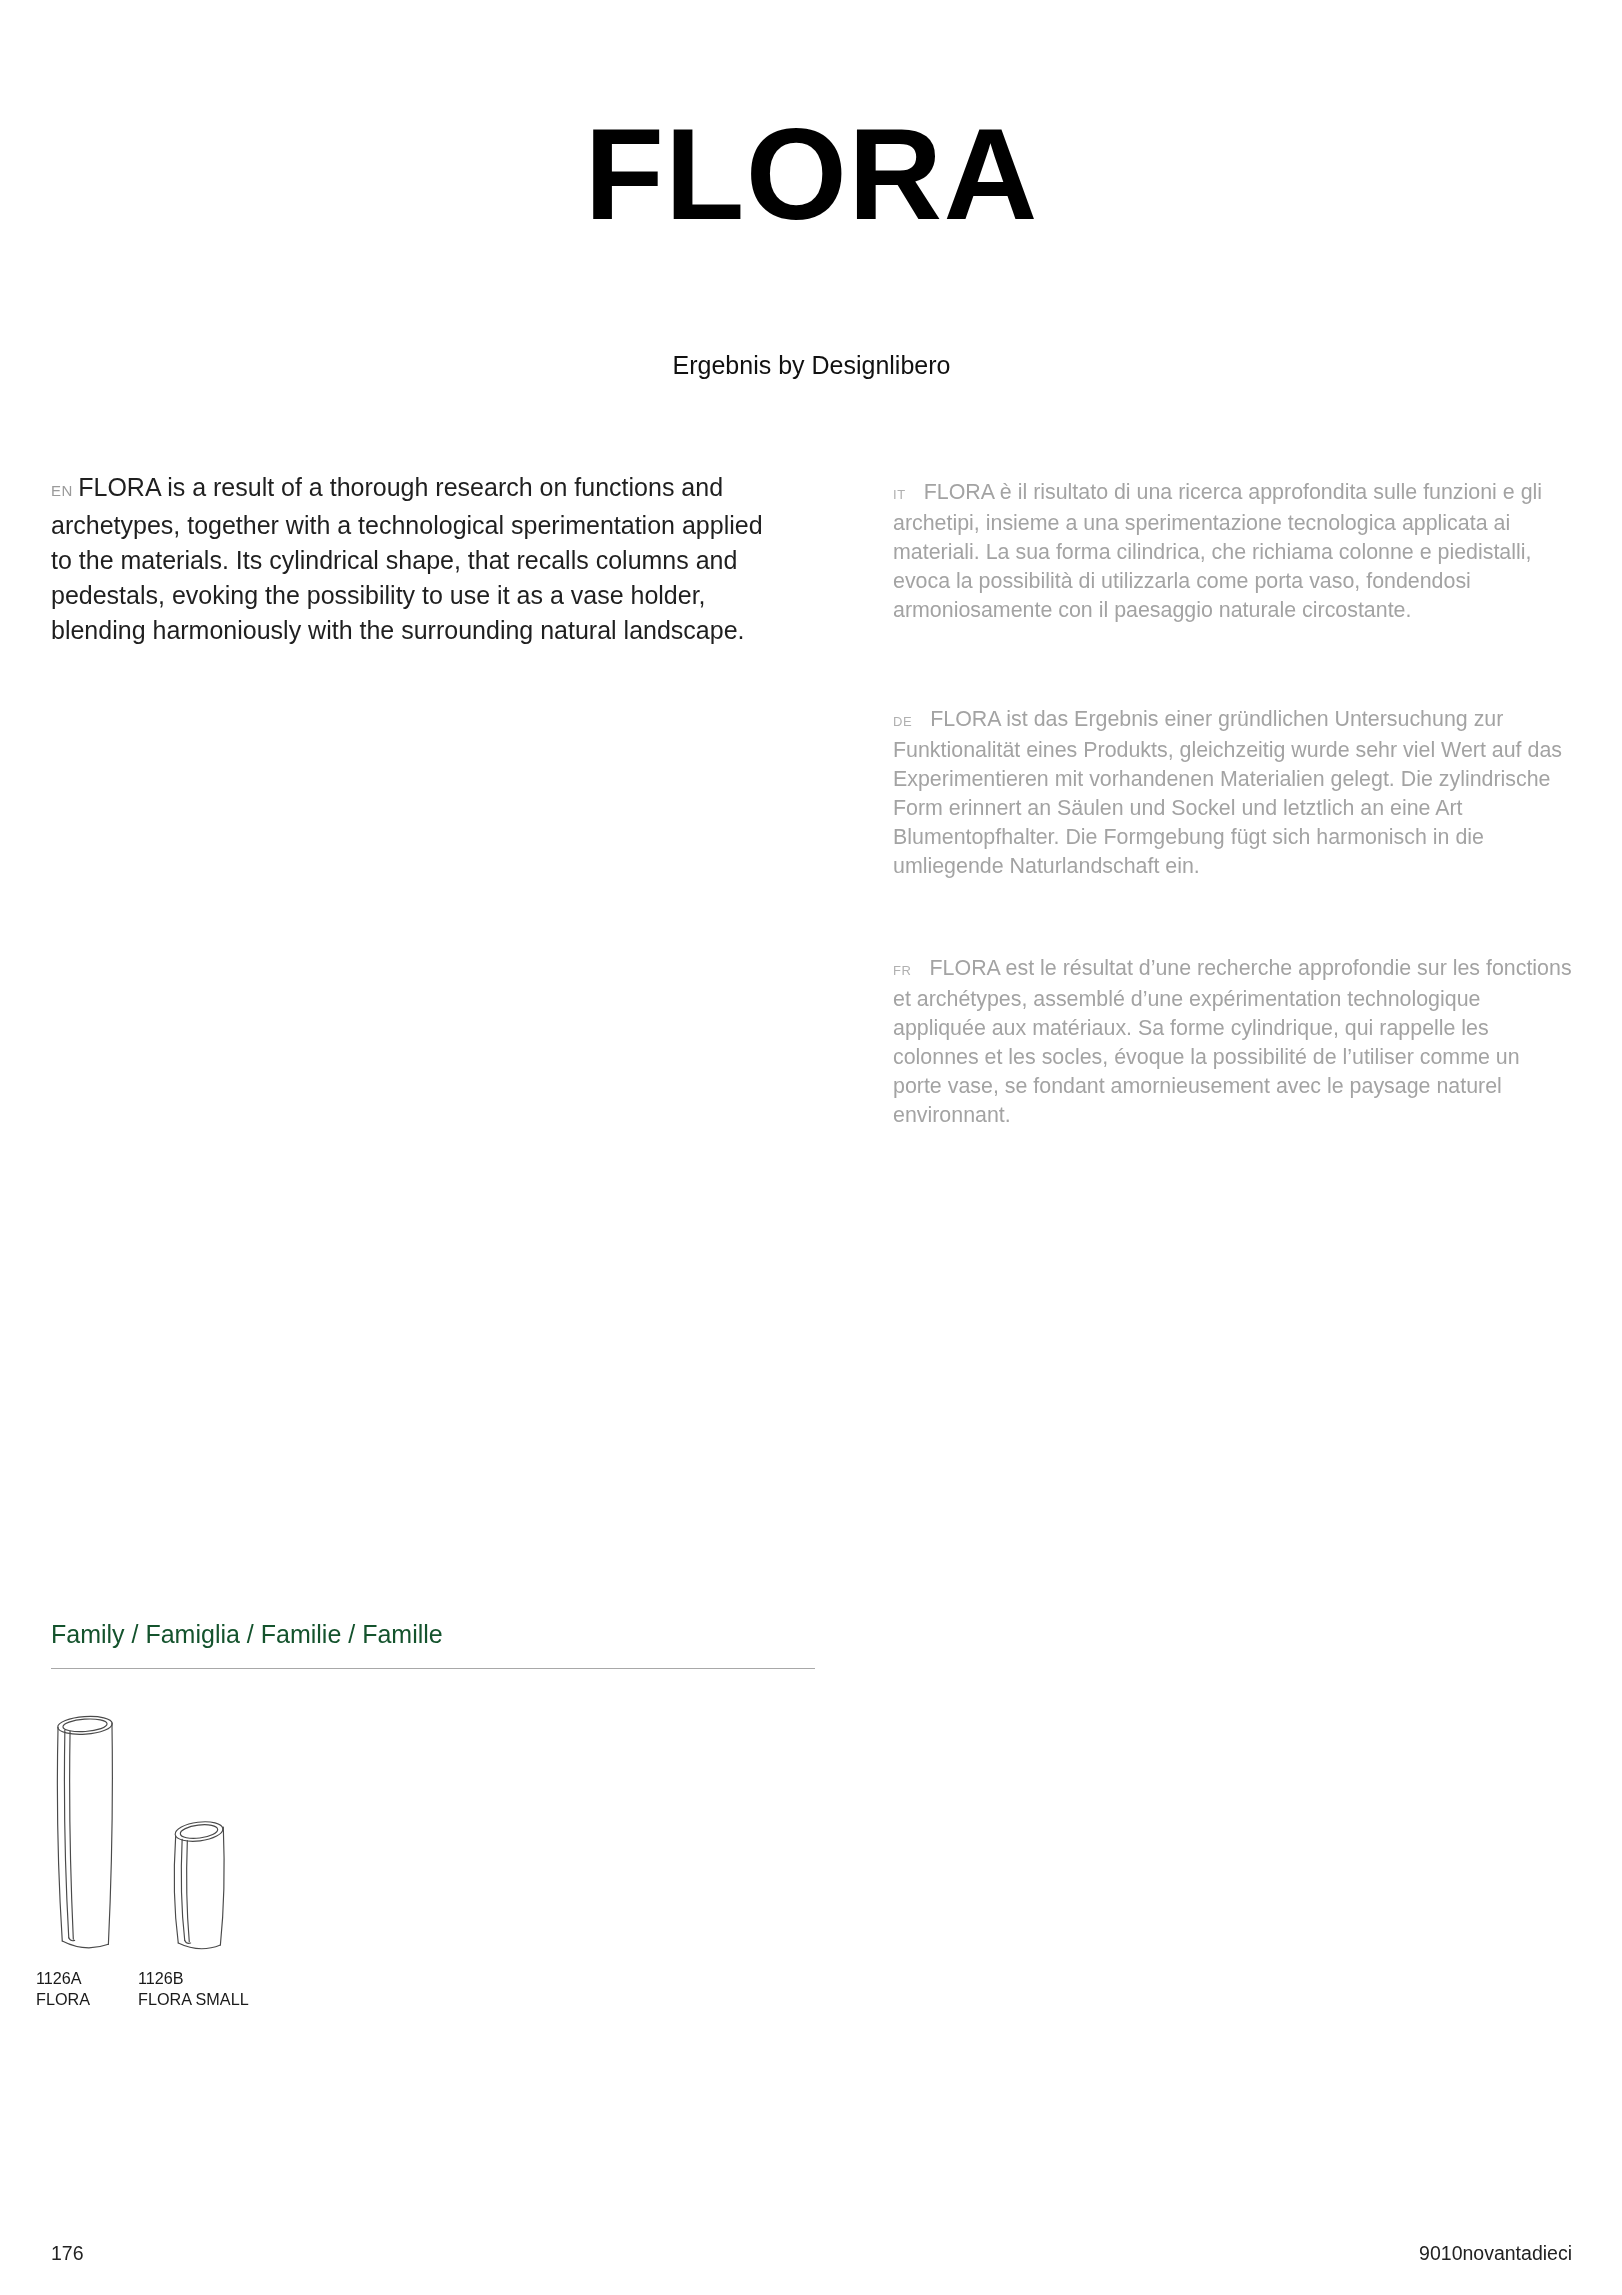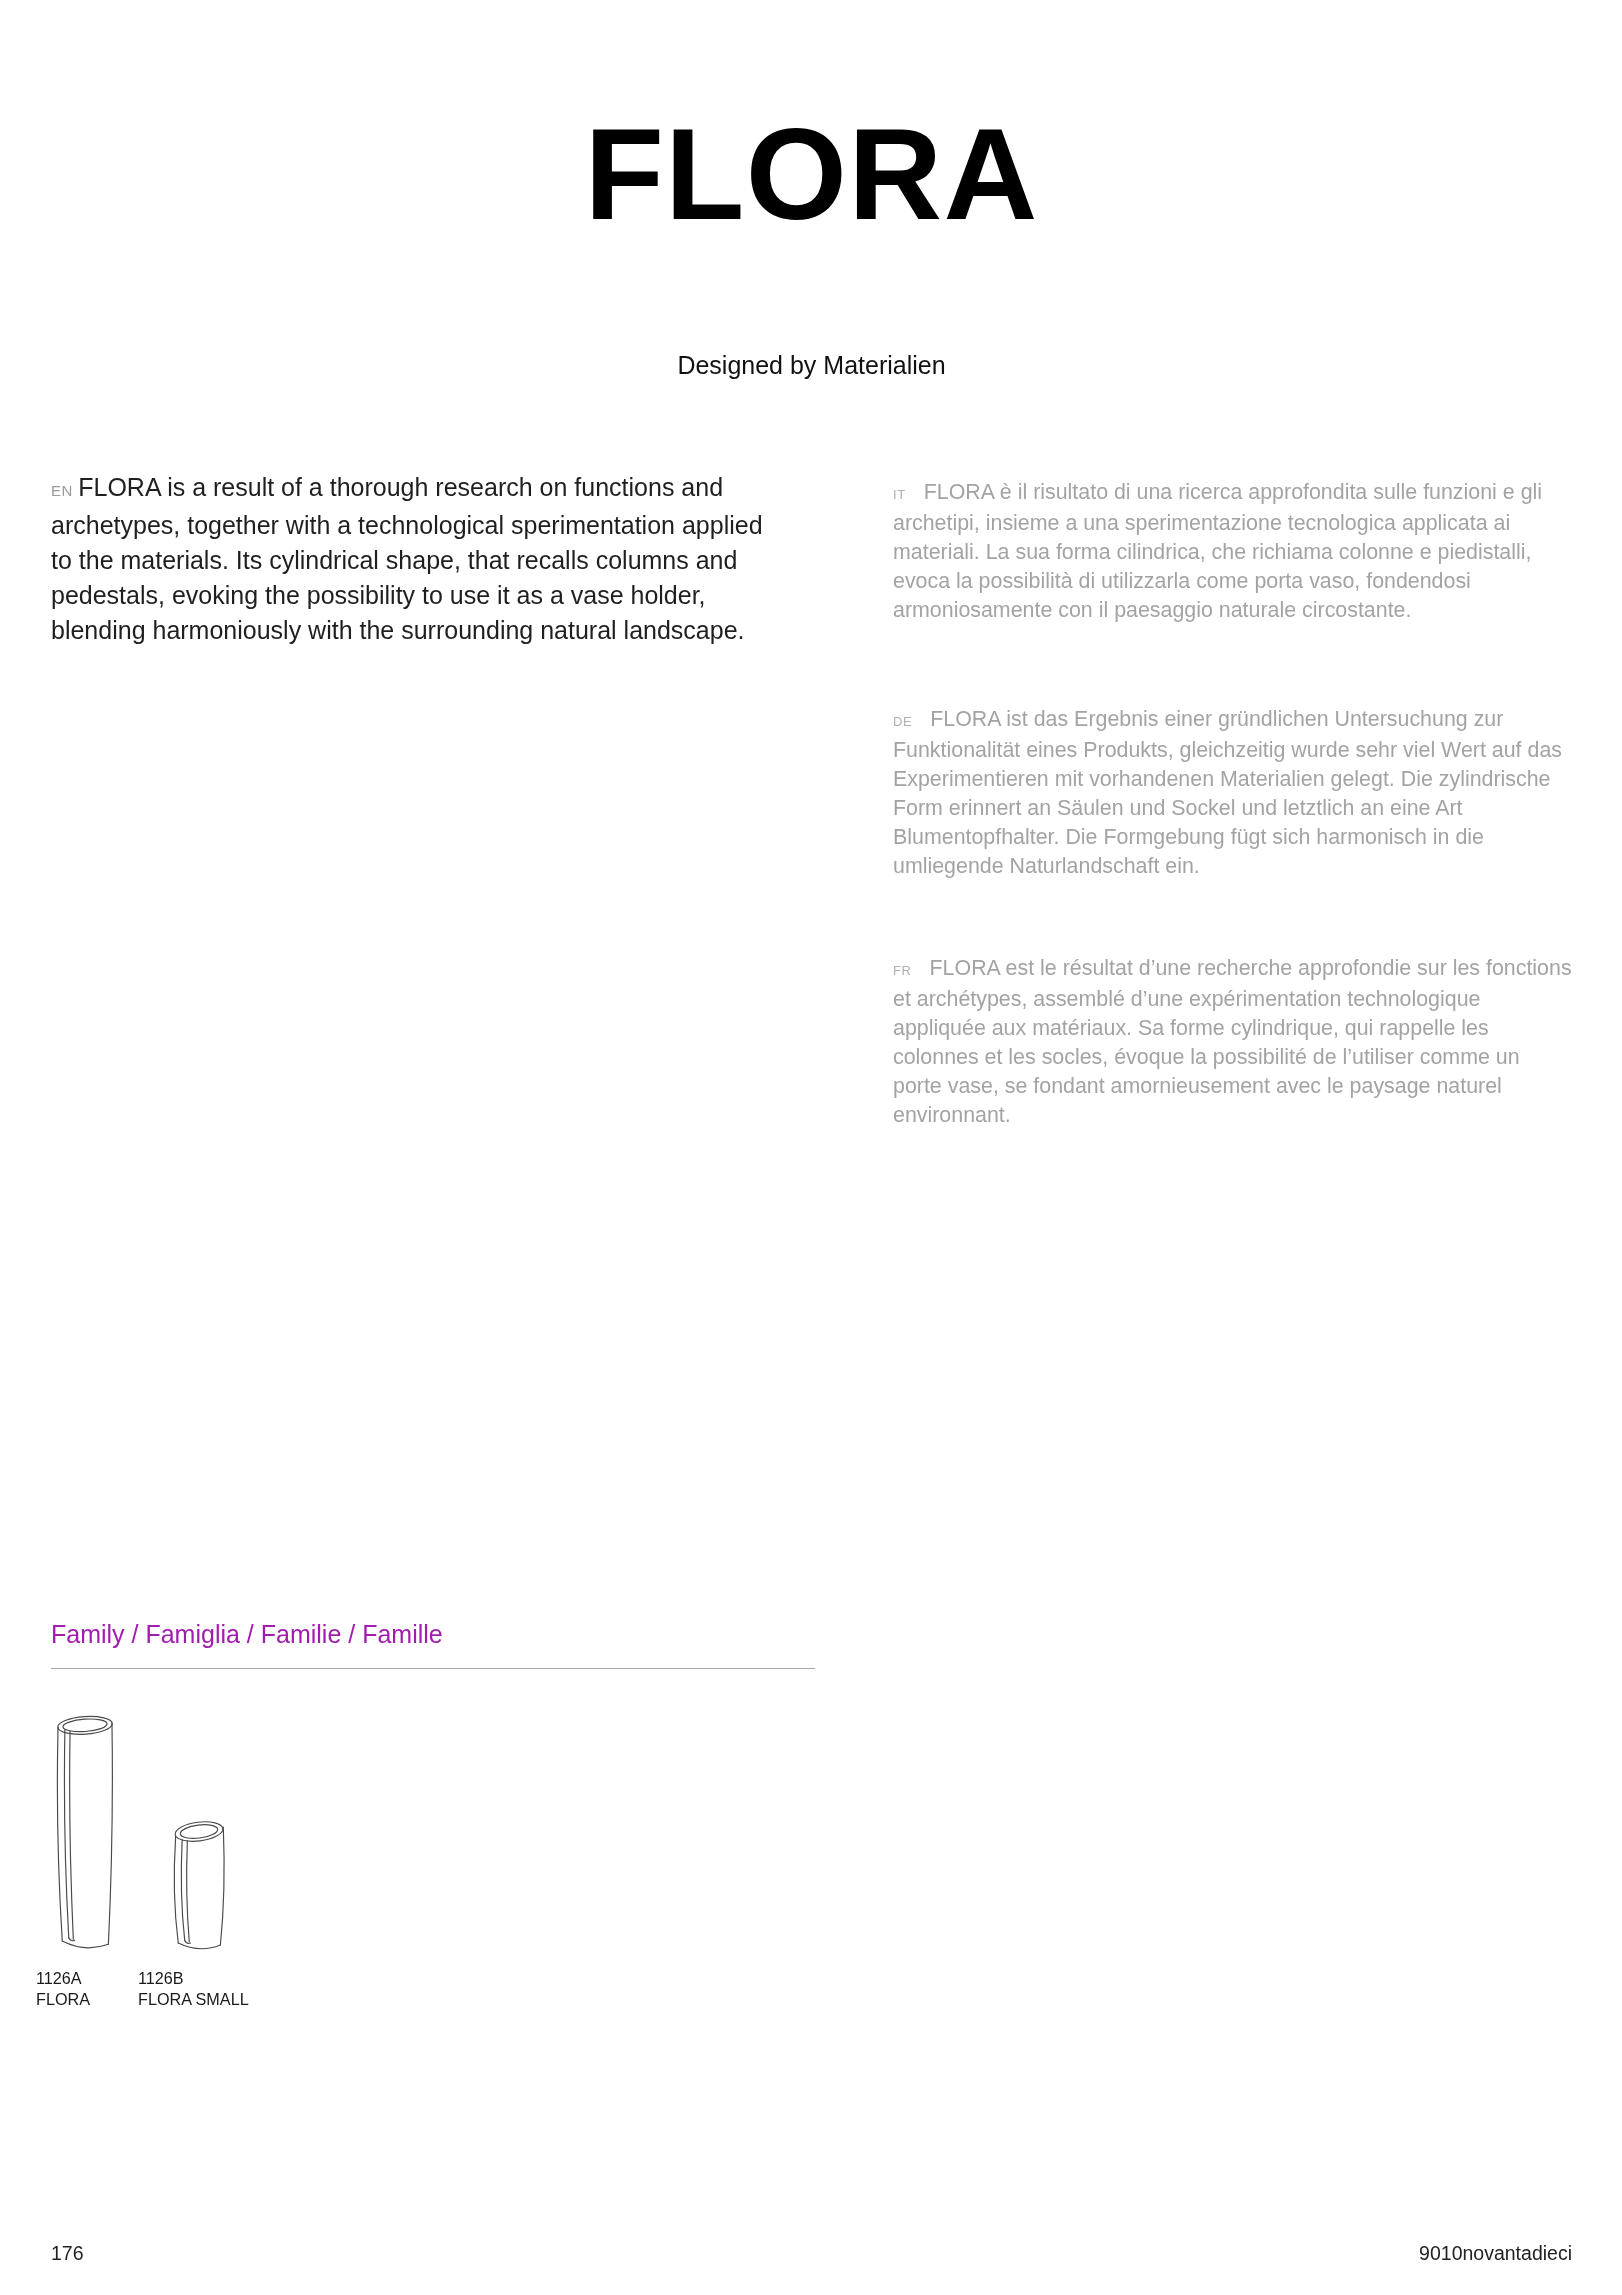--- a/index.html
+++ b/index.html
@@ -76,21 +76,21 @@
   }
   .para-it { top: 478px; }
   .para-de { top: 705px; }
   .para-fr { top: 954px; }
 
   .family-heading {
     position: absolute;
     left: 51px;
     top: 1620px;
     font-size: 25px;
-    color: #a21caf;
+    color: #14532d;
   }
   .family-rule {
     position: absolute;
     left: 51px;
     top: 1668px;
     width: 764px;
     height: 1.3px;
     background: #a8a8a8;
   }
 
@@ -134,21 +134,21 @@
   .footer-cat   { left: 0; width: 100%; text-align: center; }
   .footer-brand { right: 51px; text-align: right; }
 </style>
 </head>
 <body>
 
 <div class="page">
 
   <h1 class="title">FLORA</h1>
 
-  <div class="subtitle">Designed by Materialien</div>
+  <div class="subtitle">Ergebnis by Designlibero</div>
 
   <p class="para-en"><span class="lang-tag">EN</span><span>FLORA is a result of a thorough research on functions and archetypes, together with a technological sperimentation applied to the materials. Its cylindrical shape, that recalls columns and pedestals, evoking the possibility to use it as a vase holder, blending harmoniously with the surrounding natural landscape.</span></p>
 
   <p class="para-right para-it"><span class="lang-tag">IT</span><span>FLORA è il risultato di una ricerca approfondita sulle funzioni e gli archetipi, insieme a una sperimentazione tecnologica applicata ai materiali. La sua forma cilindrica, che richiama colonne e piedistalli, evoca la possibilità di utilizzarla come porta vaso, fondendosi armoniosamente con il paesaggio naturale circostante.</span></p>
 
   <p class="para-right para-de"><span class="lang-tag">DE</span><span>FLORA ist das Ergebnis einer gründlichen Untersuchung zur Funktionalität eines Produkts, gleichzeitig wurde sehr viel Wert auf das Experimentieren mit vorhandenen Materialien gelegt. Die zylindrische Form erinnert an Säulen und Sockel und letztlich an eine Art Blumentopfhalter. Die Formgebung fügt sich harmonisch in die umliegende Naturlandschaft ein.</span></p>
 
   <p class="para-right para-fr"><span class="lang-tag">FR</span><span>FLORA est le résultat d’une recherche approfondie sur les fonctions et archétypes, assemblé d’une expérimentation technologique appliquée aux matériaux. Sa forme cylindrique, qui rappelle les colonnes et les socles, évoque la possibilité de l’utiliser comme un porte vase, se fondant amornieusement avec le paysage naturel environnant.</span></p>
 
   <div class="family-heading">Family / Famiglia / Familie / Famille</div>

